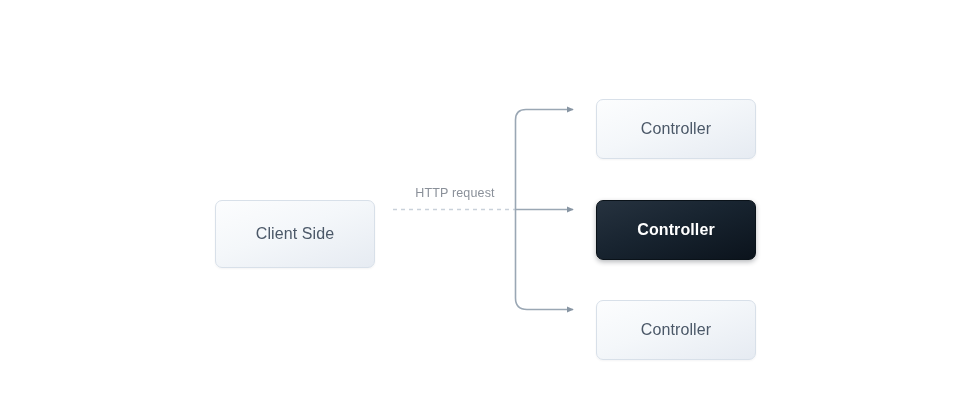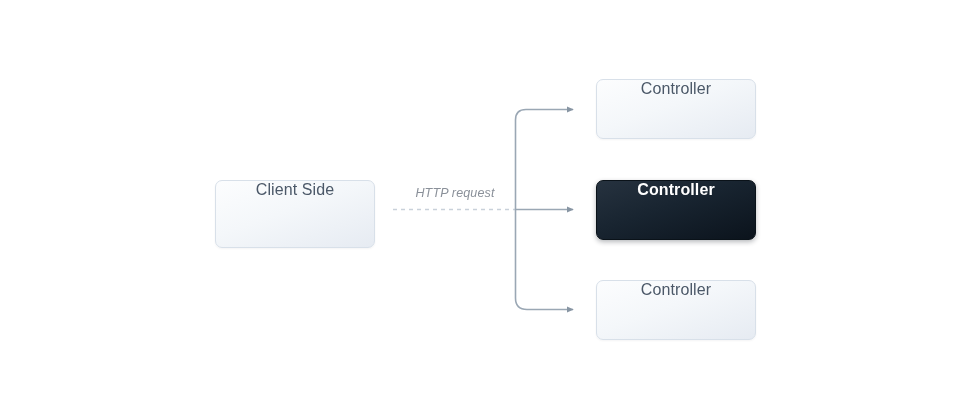--- a/index.html
+++ b/index.html
@@ -16,25 +16,27 @@
     height: 420px;
     background: #ffffff;
     overflow: hidden;
   }
 
   
   .node {
     position: absolute;
     box-sizing: border-box;
     display: flex;
+    align-items: center;
     justify-content: center;
     border-radius: 7px;
     font-size: 16px;
     letter-spacing: 0.1px;
     white-space: nowrap;
+    margin-top: 20px;
   }
 
   .node.light {
     background: linear-gradient(160deg, #fcfdfe 0%, #f4f7fa 45%, #e6ebf2 100%);
     border: 1px solid #d8e0e9;
     color: #4b5868;
     font-weight: 500;
     box-shadow: 0 1px 2px rgba(30, 45, 65, 0.05);
   }
 
@@ -70,21 +72,20 @@
   }
 
   
   #http-request-label {
     position: absolute;
     left: 400px;
     top: 186px;
     width: 110px;
     text-align: center;
     font-size: 12.5px;
-    font-style: italic;
     color: #8a9099;
     letter-spacing: 0.15px;
     white-space: nowrap;
   }
 </style>
 </head>
 <body>
 
 <div id="canvas">
 

